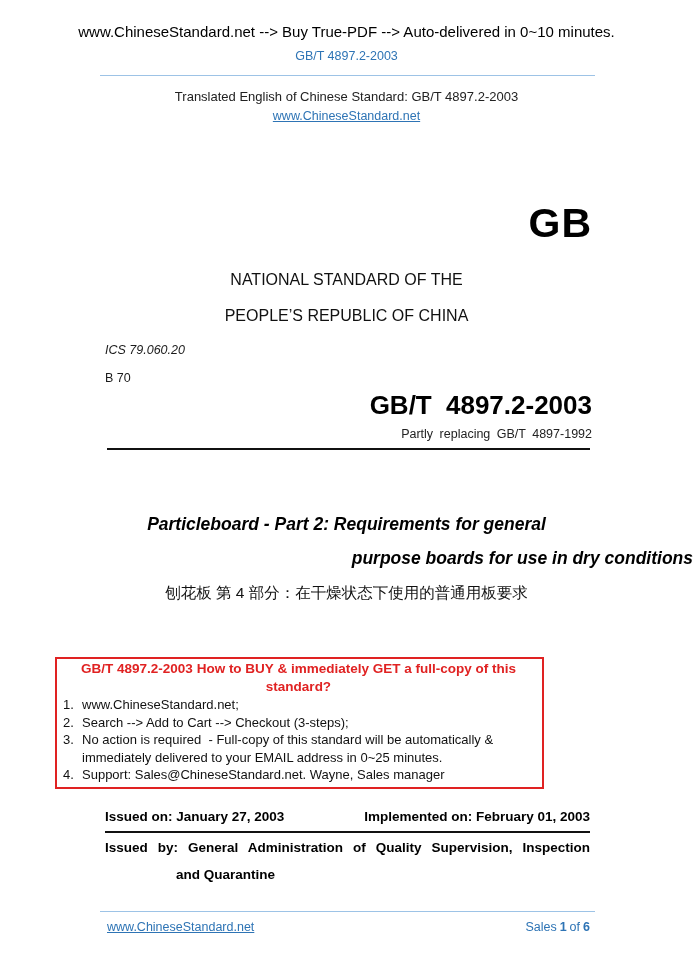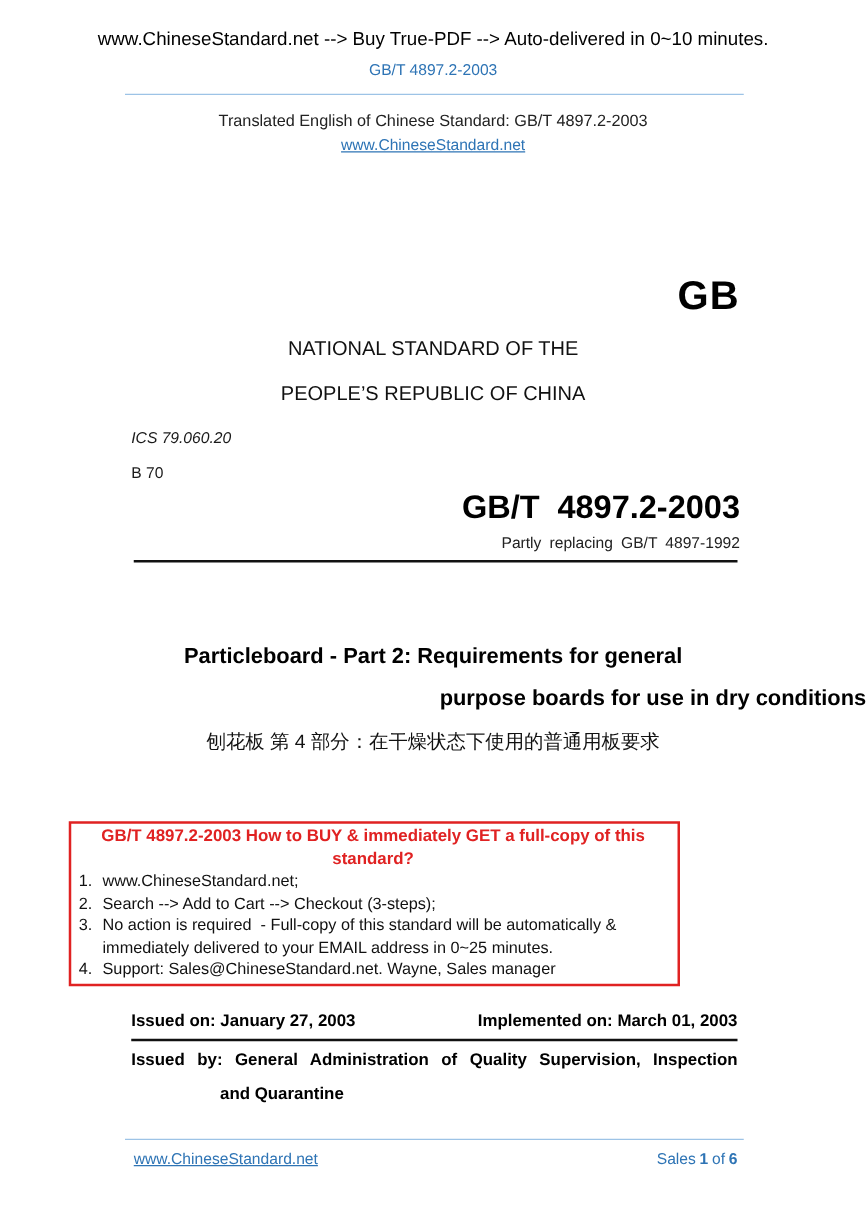--- a/index.html
+++ b/index.html
@@ -18,31 +18,31 @@
   .promo{top:23px;color:#000000;font-size:15px;}
   .ref-header{top:49px;color:#2e74b5;font-size:12.5px;}
   .rule-light{height:1px;background:#9dc3e6;}
   .rule-dark{background:#111111;}
   .hr1{top:75px;left:100px;width:495px;}
   .translated{top:89px;font-size:13px;color:#222222;}
   .link{color:#2e74b5;text-decoration:underline;cursor:pointer;}
   .link1{top:109px;font-size:12.5px;}
   .link2{top:135px;font-size:12.5px;}
 
-  .gb-logo{top:220px;right:101px;font-size:32px;font-weight:700;line-height:1;letter-spacing:1px;color:#000;}
+  .gb-logo{top:203px;right:101px;font-size:41px;font-weight:700;line-height:1;letter-spacing:1px;color:#000;}
   .nat1{top:271px;font-size:16px;color:#111;}
   .nat2{top:307px;font-size:16px;color:#111;}
   .ics{top:343px;left:105px;font-size:12.5px;font-style:italic;}
   .b70{top:371px;left:105px;font-size:12.5px;}
 
   .std-code{top:390px;right:101px;font-size:26px;font-weight:700;word-spacing:7px;color:#000;}
   .replacing{top:427px;right:101px;font-size:12.5px;word-spacing:3px;color:#222;}
   .hr2{top:448px;left:107px;width:483px;height:2px;}
 
-  .title-en{font-size:17.5px;font-weight:700;color:#000;}
+  .title-en{font-size:17.5px;font-weight:700;color:#000;font-style:italic;}
   .t1{top:514px;}
   .t2{top:548px;text-align:right;}
   .title-zh{top:583px;font-size:15.5px;color:#111;}
 
   .buy-box{
     top:657px;left:55px;width:489px;
     box-sizing:border-box;
     border:2px solid #e02222;
     padding:1px 6px 3px 4px;
     background:#ffffff;
@@ -106,21 +106,21 @@
       <span class="bb-text">No action is required  - Full-copy of this standard will be automatically &amp; immediately delivered to your EMAIL address in 0~25 minutes.</span>
     </div>
     <div class="bb-row">
       <span class="bb-num">4.</span>
       <span class="bb-text">Support: Sales@ChineseStandard.net. Wayne, Sales manager</span>
     </div>
   </div>
 
   <div class="abs issued-row">
     <span>Issued on: January 27, 2003</span>
-    <span>Implemented on: March 01, 2003</span>
+    <span>Implemented on: February 01, 2003</span>
   </div>
   <div class="abs rule-dark hr3"></div>
   <div class="abs issued-by1">Issued by: General Administration of Quality Supervision, Inspection</div>
   <div class="abs issued-by2">and Quarantine</div>
 
   <div class="abs rule-light hr4"></div>
   <div class="abs footer-row">
     <span class="link">www.ChineseStandard.net</span>
     <span class="page-indicator"><span>Sales</span><span class="b">1</span><span>of</span><span class="b">6</span></span>
   </div>

